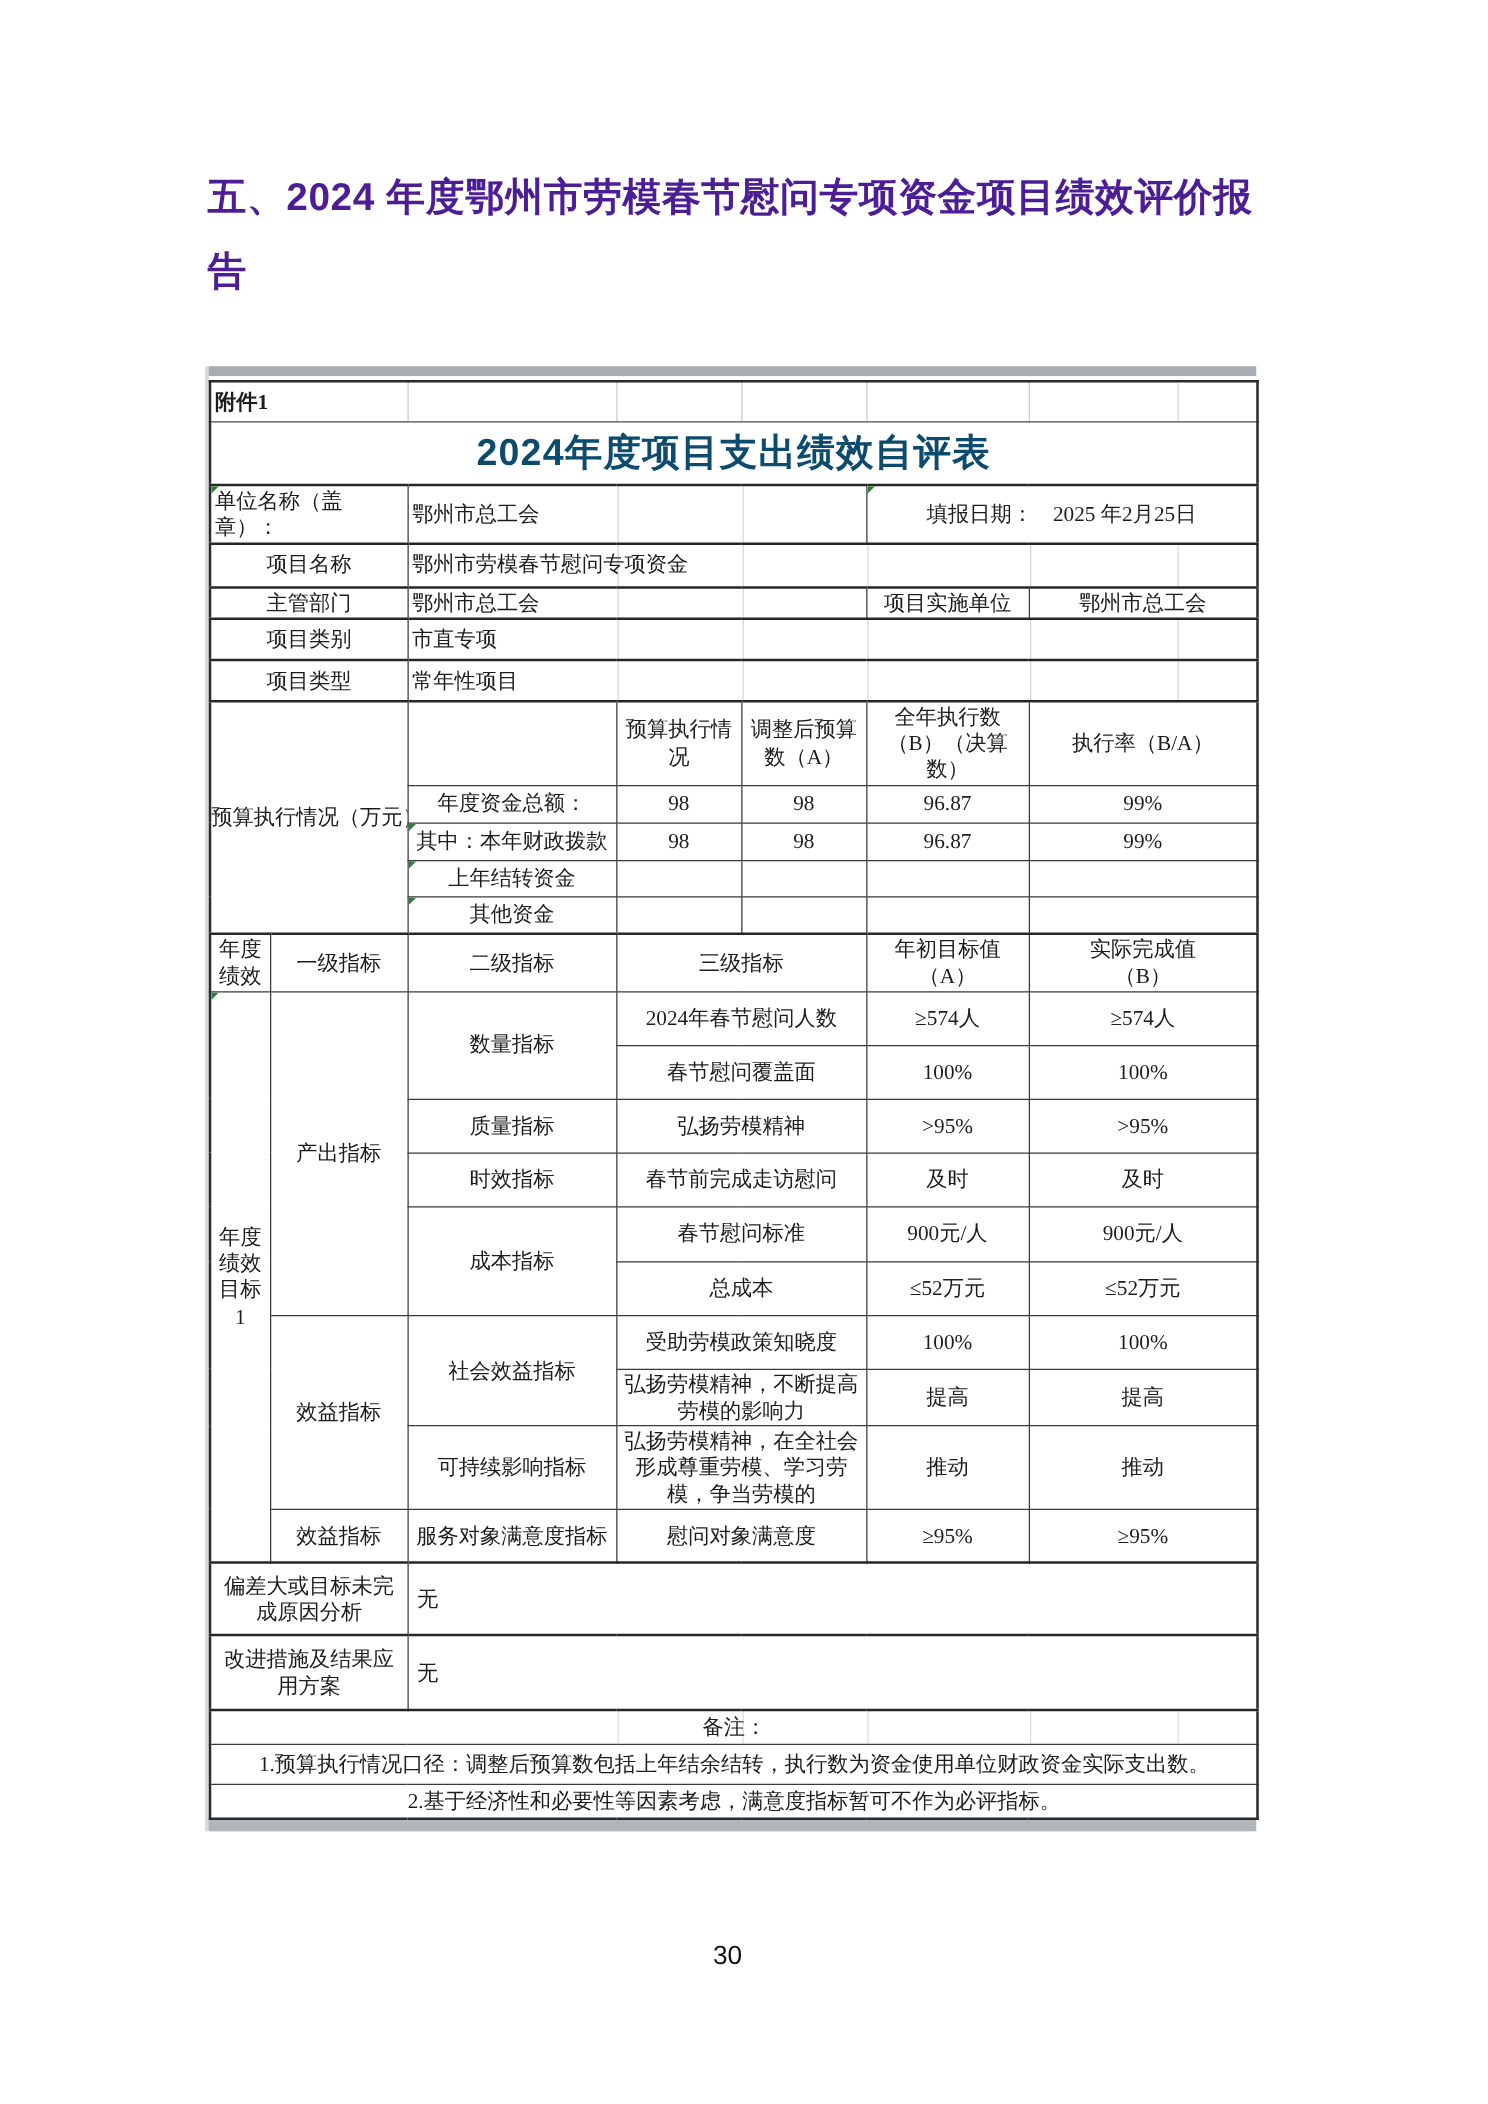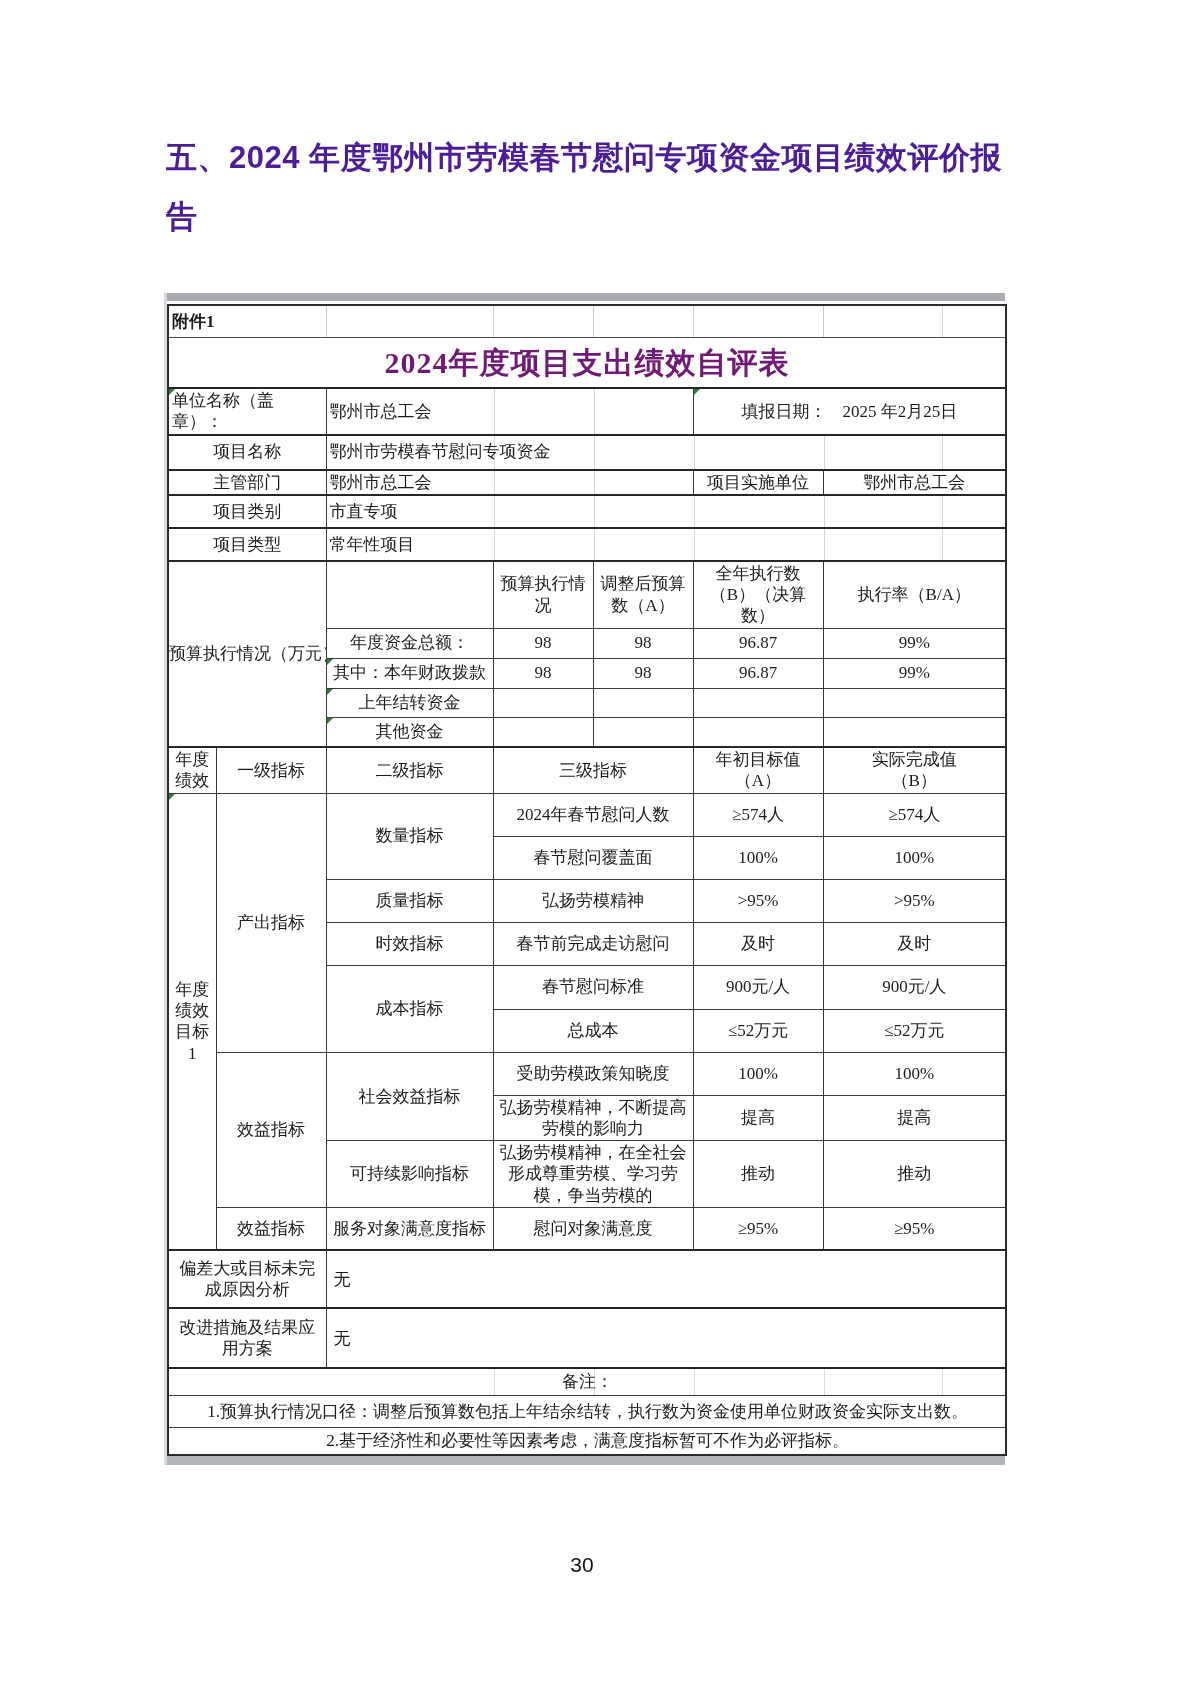--- a/index.html
+++ b/index.html
@@ -36,21 +36,21 @@
   }
   tr.bt2>td{border-top:2px solid #262626;}
   
   tr.r-attach>td{
     border:1px solid #c9ccd0;border-top:1px solid #c9ccd0;
     border-bottom:1px solid #4a4a4a;
     font-weight:700;text-align:left;font-size:17px;
   }
   tr.r-title>td{
     font-weight:700;font-size:30px;letter-spacing:1px;
-    font-family:Liberation Serif, serif;color:#701a75;
+    font-family:Liberation Sans, sans-serif;color:#0c4a6e;
   }
   .tl{text-align:left !important;}
   .lab{font-size:16px;}
   .small-lab{font-size:15px;line-height:1.3;}
   .nowrap{white-space:nowrap;padding:1px 0 !important;}
   .bighead{font-size:15.5px;line-height:1.3;}
   .num{font-size:16px;}
   .val-left{text-align:left !important;padding-left:7px !important;}
   .lvl3-small{font-size:13.5px;line-height:1.35;}
   .actual-wrap{padding:0 40px !important;}

